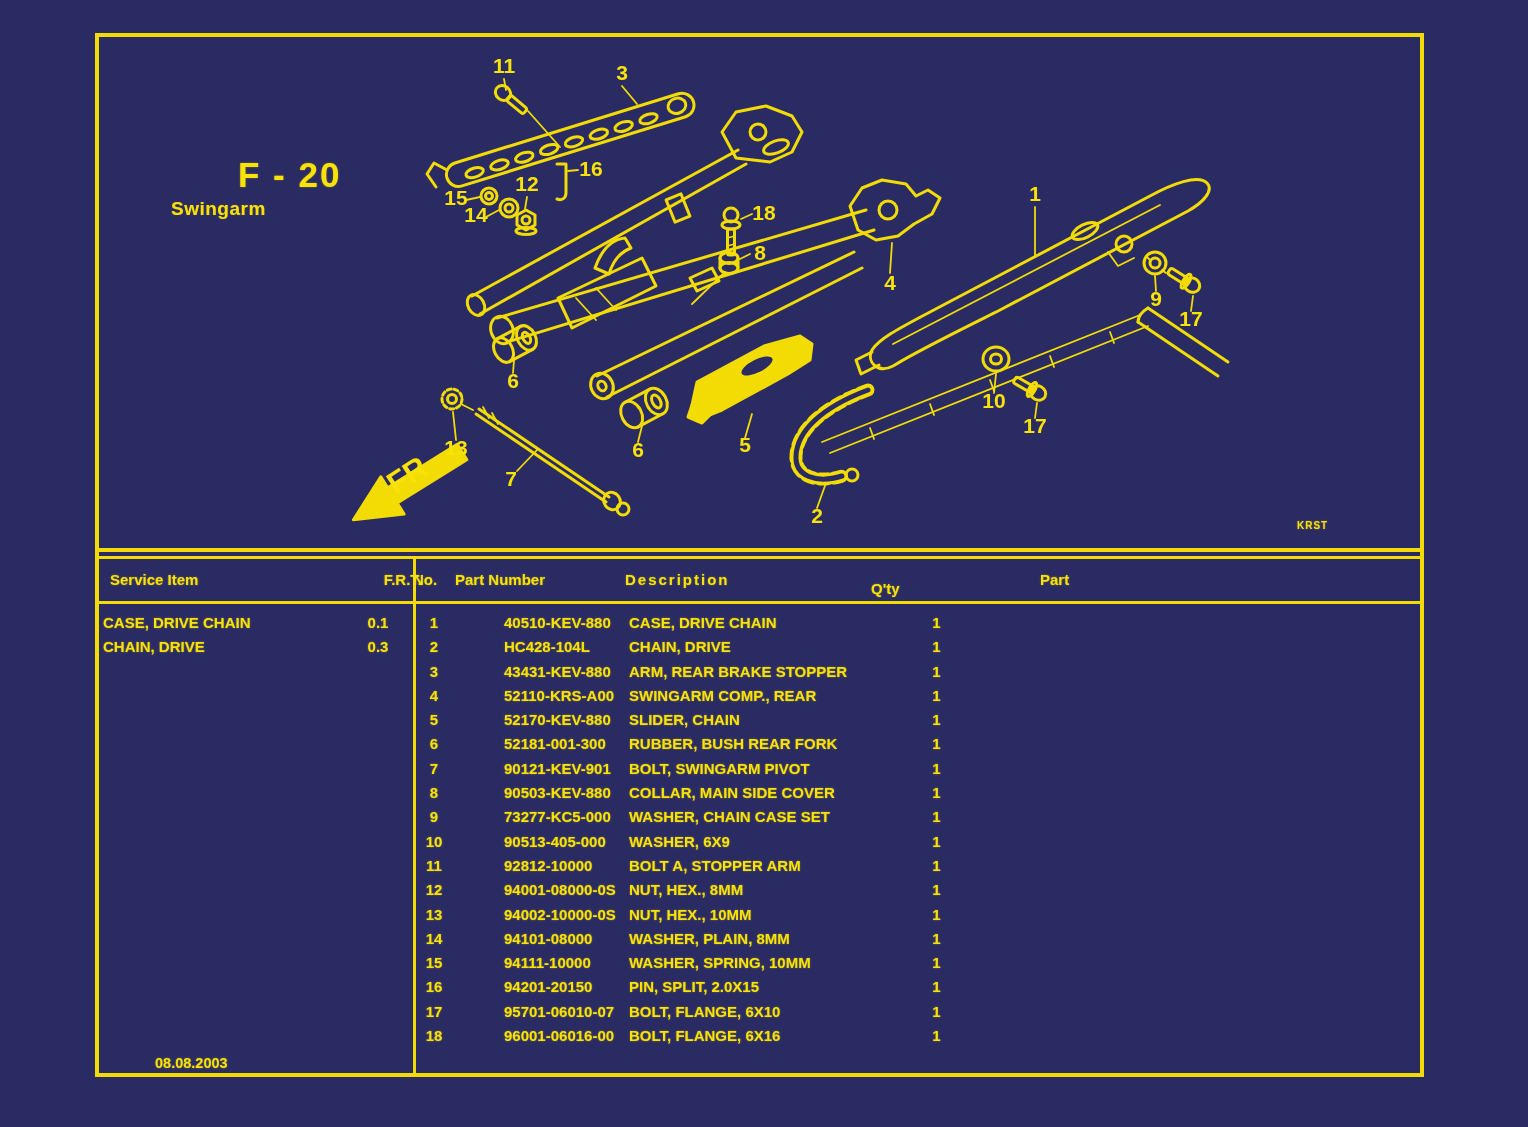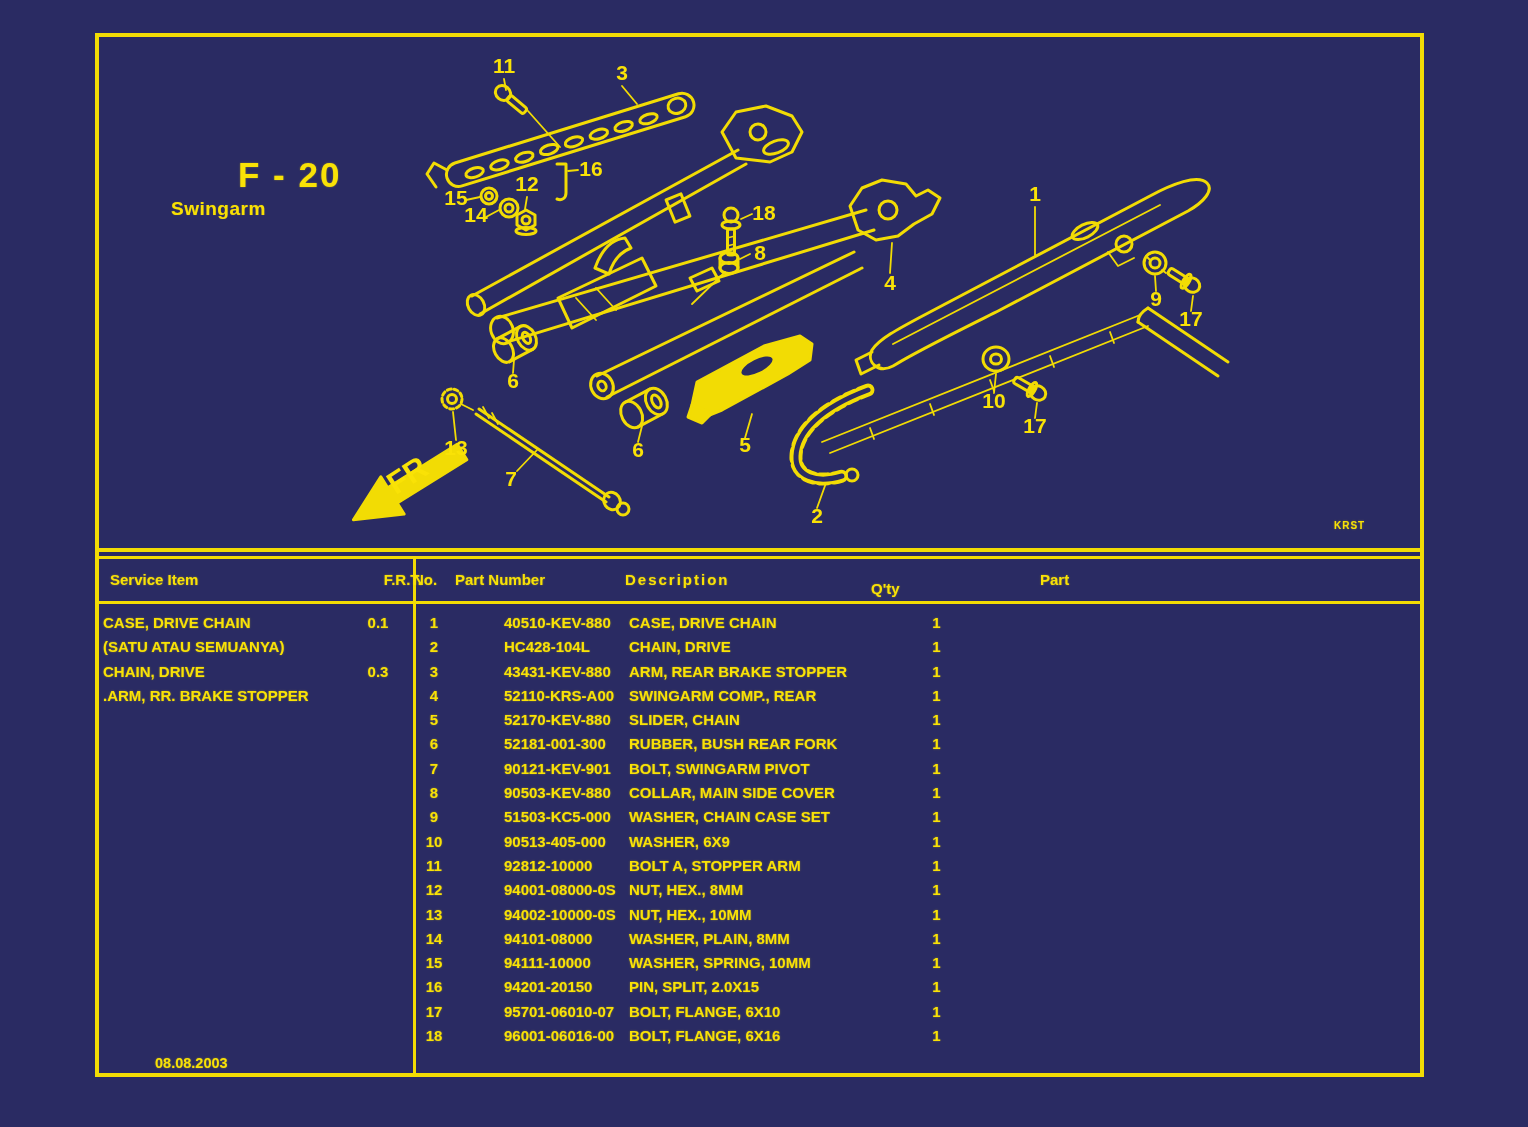--- a/index.html
+++ b/index.html
@@ -9,21 +9,21 @@
   .yel{background:#f2dc04;}
   .txt{font-weight:bold;color:#f9e206;text-shadow:0 0 2px rgba(242,220,4,.45);}
   
   .frame{left:95px;top:33px;width:1329px;height:1044px;border:4px solid #f2dc04;box-sizing:border-box;}
   
   .hline{left:95px;width:1329px;height:4px;}
   .vline{left:413px;top:556px;width:3px;height:521px;}
   
   .code{left:238px;top:155px;font-size:35px;font-weight:bold;letter-spacing:2px;}
   .subtitle{left:171px;top:198px;font-size:19px;font-weight:bold;letter-spacing:.5px;text-shadow:0 0 1px rgba(242,220,4,.4);}
-  .krst{left:1297px;top:520px;font-size:10px;font-weight:bold;letter-spacing:1px;margin-left:37px;}
+  .krst{left:1297px;top:520px;font-size:10px;font-weight:bold;letter-spacing:1px;}
   
   .th{font-size:15px;font-weight:bold;}
   
   .svc-rows{left:95px;top:611px;width:318px;}
   .svc-row{display:flex;height:24.3px;line-height:24.3px;font-size:15px;}
   .svc-item{padding-left:8px;width:247px;white-space:nowrap;}
   .svc-frt{width:56px;text-align:center;}
   
   .parts-rows{left:413px;top:611px;width:1011px;}
   .p-row{display:flex;height:24.3px;line-height:24.3px;font-size:15px;}
@@ -66,31 +66,23 @@
   <div class="abs th txt" style="left:625px;top:571px;width:210px;letter-spacing:2px;">Description</div>
   <div class="abs th txt" style="left:871px;top:580px;width:135px;">Q'ty</div>
   <div class="abs th txt" style="left:1040px;top:571px;width:300px;">Part</div>
 
   <div class="abs svc-rows">
     <div class="svc-row">
       <span class="svc-item txt">CASE, DRIVE CHAIN</span>
       <span class="svc-frt txt">0.1</span>
     </div>
     <div class="svc-row">
-      <span class="svc-item txt">(SATU ATAU SEMUANYA)</span>
-      <span class="svc-frt txt"></span>
-    </div>
-    <div class="svc-row">
       <span class="svc-item txt">CHAIN, DRIVE</span>
       <span class="svc-frt txt">0.3</span>
     </div>
-    <div class="svc-row">
-      <span class="svc-item txt">.ARM, RR. BRAKE STOPPER</span>
-      <span class="svc-frt txt"></span>
-    </div>
   </div>
 
   <div class="abs parts-rows">
     <div class="p-row">
         <span class="p-no txt">1</span>
         <span class="p-pn txt">40510-KEV-880</span>
         <span class="p-desc txt">CASE, DRIVE CHAIN</span>
         <span class="p-qty txt">1</span>
         <span class="p-notes txt"></span>
       </div>
@@ -138,21 +130,21 @@
       </div>
     <div class="p-row">
         <span class="p-no txt">8</span>
         <span class="p-pn txt">90503-KEV-880</span>
         <span class="p-desc txt">COLLAR, MAIN SIDE COVER</span>
         <span class="p-qty txt">1</span>
         <span class="p-notes txt"></span>
       </div>
     <div class="p-row">
         <span class="p-no txt">9</span>
-        <span class="p-pn txt">51503-KC5-000</span>
+        <span class="p-pn txt">73277-KC5-000</span>
         <span class="p-desc txt">WASHER, CHAIN CASE SET</span>
         <span class="p-qty txt">1</span>
         <span class="p-notes txt"></span>
       </div>
     <div class="p-row">
         <span class="p-no txt">10</span>
         <span class="p-pn txt">90513-405-000</span>
         <span class="p-desc txt">WASHER, 6X9</span>
         <span class="p-qty txt">1</span>
         <span class="p-notes txt"></span>

